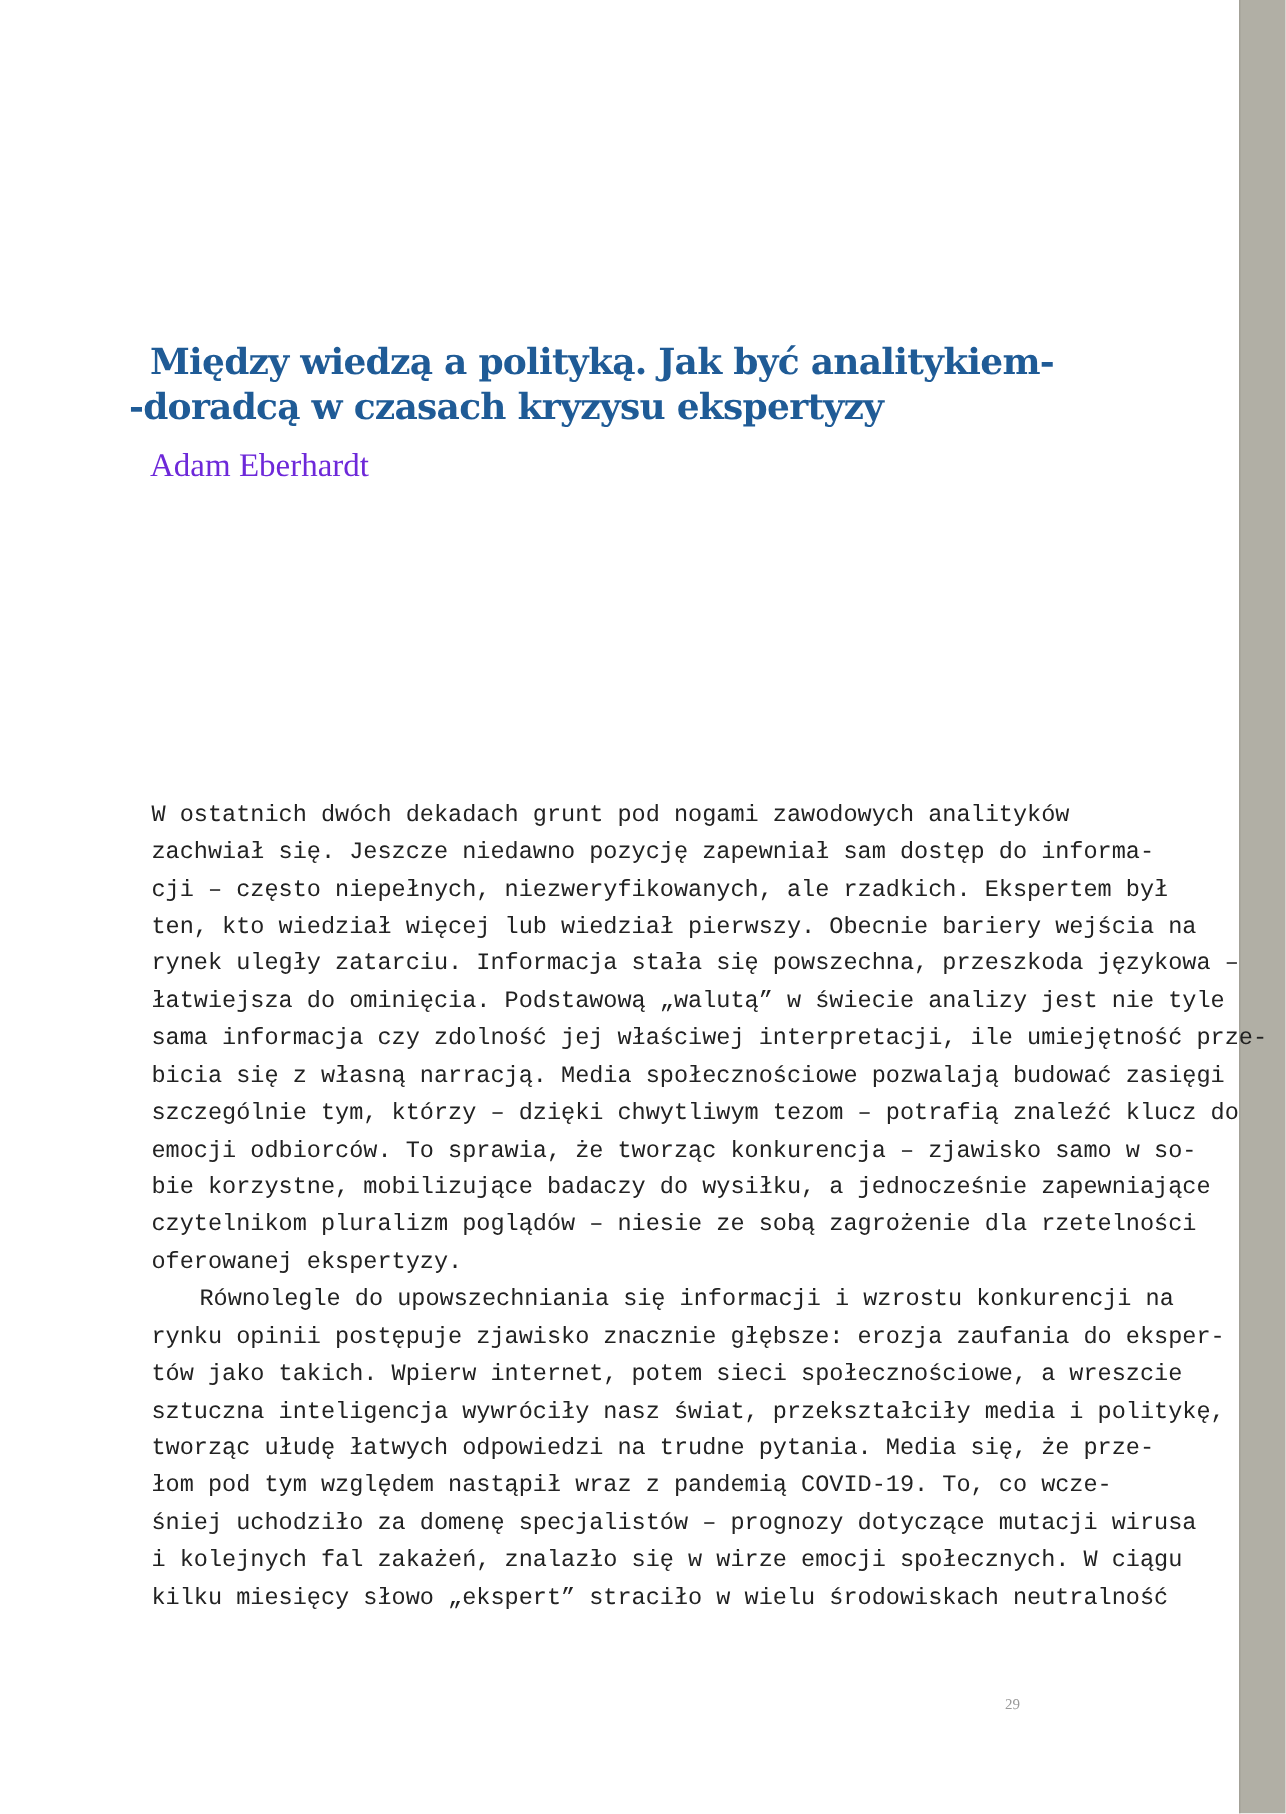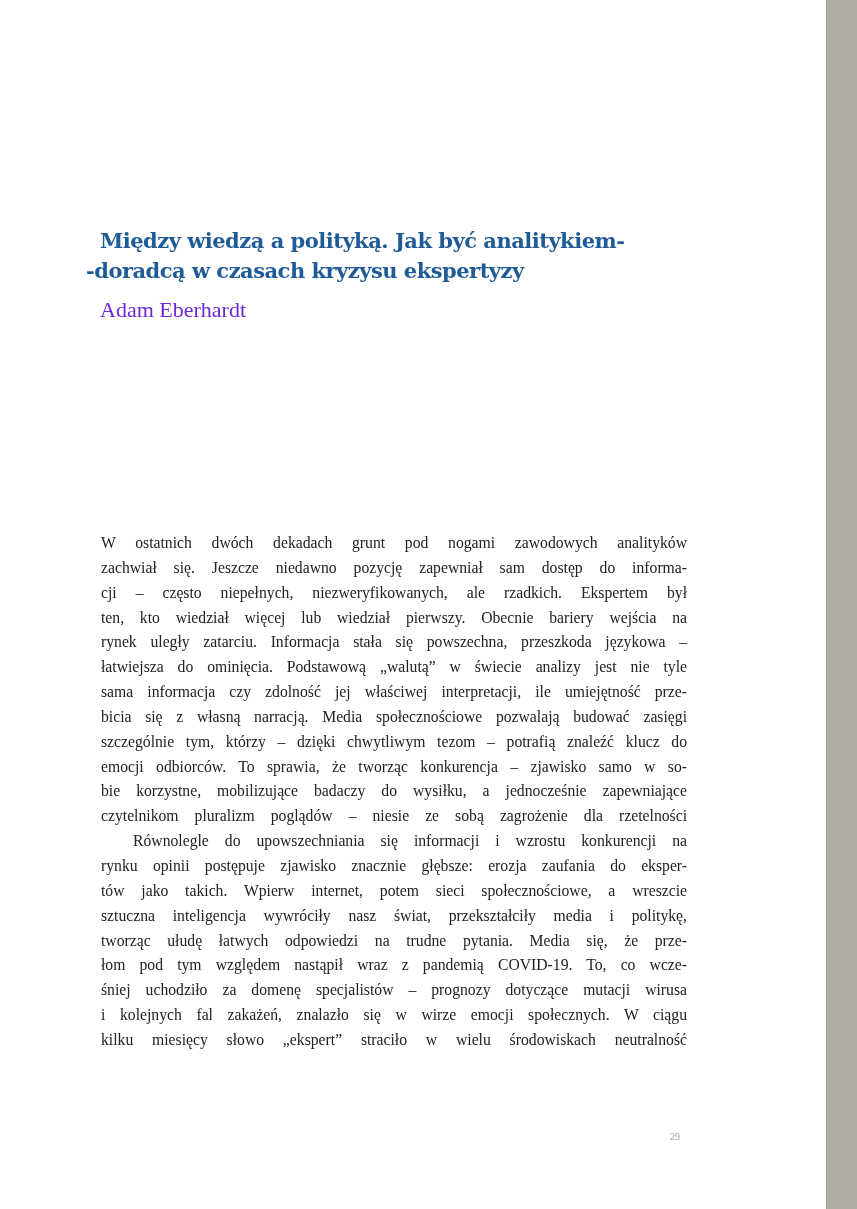--- a/index.html
+++ b/index.html
@@ -8,35 +8,35 @@
       background: #ffffff;
       font-family: "DejaVu Serif", "Liberation Serif", serif;
     }
     .side-strip {
       position: absolute; top: 0; left: 826px; width: 31px; height: 1209px;
       background: #b1afa5;
       border-left: 1px solid #a3a198;
     }
     .title {
       position: absolute; left: 86px; top: 226px; width: 600px;
-      color: #1f5b96; font-weight: bold; font-size: 21px; line-height: 30px;
+      color: #1f5b96; font-weight: bold; font-size: 24px; line-height: 30px;
       letter-spacing: -0.5px;
       font-family: "DejaVu Serif", serif;
     }
     .title .line { display: block; white-space: nowrap; }
     .title .line1 { padding-left: 14px; }
     .author {
       position: absolute; left: 100px; top: 295px;
       color: #6d28d9; font-size: 22px; line-height: 30px;
       font-family: "Liberation Serif", serif;
     }
     .body-text {
       position: absolute; left: 101px; top: 531px; width: 586px;
       color: #222222; font-size: 15.7px; line-height: 24.85px;
-      font-family: Liberation Serif, serif;
+      font-family: Liberation Mono, monospace;
     }
     .body-text .ln { display: block; white-space: nowrap; text-align: justify; text-align-last: justify; }
     .body-text .ln.last { text-align-last: left; }
     .body-text .ln.indent { padding-left: 32px; }
     .page-number {
       position: absolute; left: 670px; top: 1131px;
       color: #9a9a9a; font-size: 10px;
       font-family: "Liberation Serif", serif;
     }
   </style>
@@ -59,20 +59,21 @@
     <span class="ln">cji – często niepełnych, niezweryfikowanych, ale rzadkich. Ekspertem był</span>
     <span class="ln">ten, kto wiedział więcej lub wiedział pierwszy. Obecnie bariery wejścia na</span>
     <span class="ln">rynek uległy zatarciu. Informacja stała się powszechna, przeszkoda językowa –</span>
     <span class="ln">łatwiejsza do ominięcia. Podstawową „walutą” w świecie analizy jest nie tyle</span>
     <span class="ln">sama informacja czy zdolność jej właściwej interpretacji, ile umiejętność prze-</span>
     <span class="ln">bicia się z własną narracją. Media społecznościowe pozwalają budować zasięgi</span>
     <span class="ln">szczególnie tym, którzy – dzięki chwytliwym tezom – potrafią znaleźć klucz do</span>
     <span class="ln">emocji odbiorców. To sprawia, że tworząc konkurencja – zjawisko samo w so-</span>
     <span class="ln">bie korzystne, mobilizujące badaczy do wysiłku, a jednocześnie zapewniające</span>
     <span class="ln">czytelnikom pluralizm poglądów – niesie ze sobą zagrożenie dla rzetelności</span>
+    <span class="ln last">oferowanej ekspertyzy.</span>
   </div>
   <div>
     <span class="ln indent">Równolegle do upowszechniania się informacji i wzrostu konkurencji na</span>
     <span class="ln">rynku opinii postępuje zjawisko znacznie głębsze: erozja zaufania do eksper-</span>
     <span class="ln">tów jako takich. Wpierw internet, potem sieci społecznościowe, a wreszcie</span>
     <span class="ln">sztuczna inteligencja wywróciły nasz świat, przekształciły media i politykę,</span>
     <span class="ln">tworząc ułudę łatwych odpowiedzi na trudne pytania. Media się, że prze-</span>
     <span class="ln">łom pod tym względem nastąpił wraz z pandemią COVID-19. To, co wcze-</span>
     <span class="ln">śniej uchodziło za domenę specjalistów – prognozy dotyczące mutacji wirusa</span>
     <span class="ln">i kolejnych fal zakażeń, znalazło się w wirze emocji społecznych. W ciągu</span>

